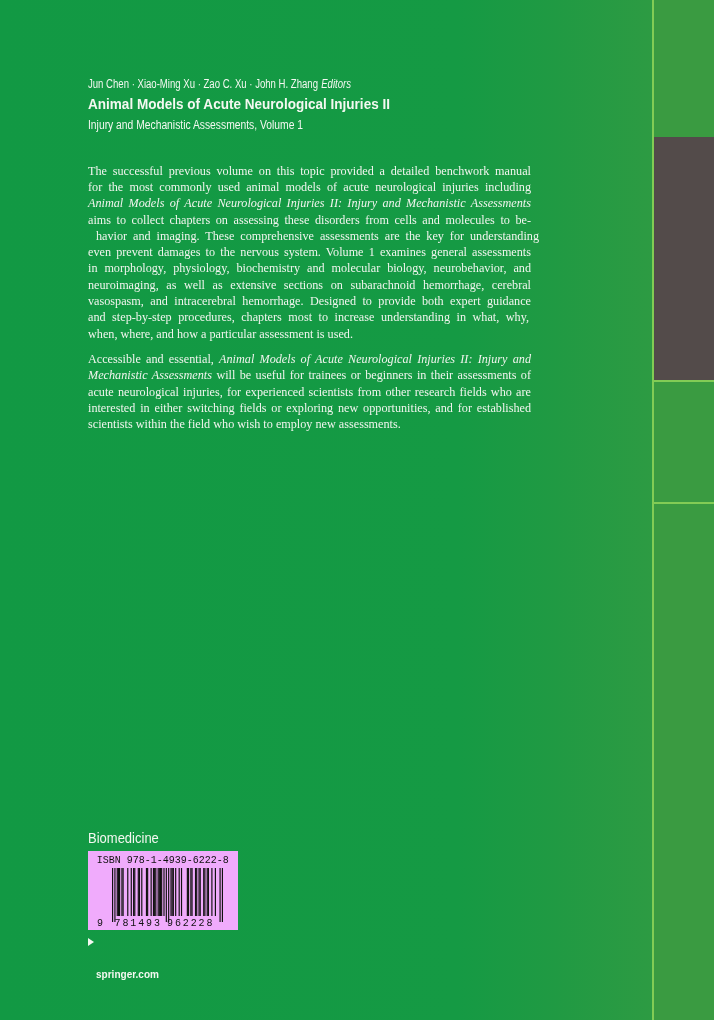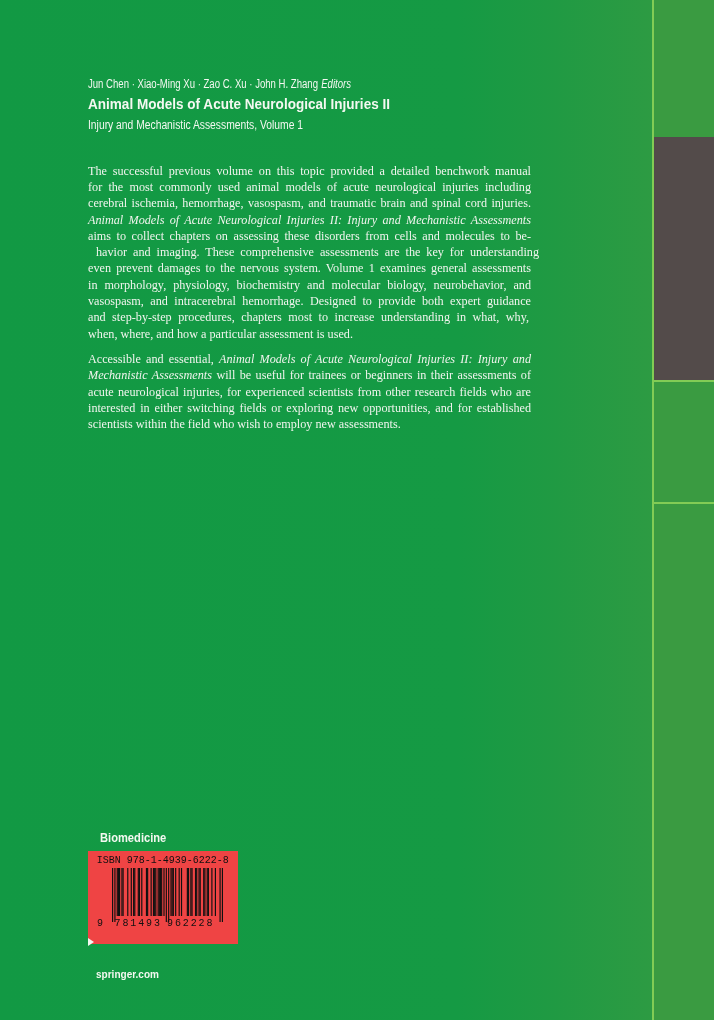--- a/index.html
+++ b/index.html
@@ -31,23 +31,23 @@
     .description {
       left: 88px; top: 162.7px; width: 443px;
       font-family: "Liberation Serif", serif; font-size: 12.2px; line-height: 16.3px;
       color: #f1f5ee;
     }
     .para + .para { margin-top: 9.1px; }
     .line { height: 16.3px; white-space: nowrap; width: 443px; }
     .line-inner { display: inline-block; white-space: nowrap; text-align: center; }
     .it { font-style: italic; }
 
-    .series { left: 88px; top: 832px; font-size: 12px; line-height: 12px; font-weight: bold; margin-left: 12px; }
+    .series { left: 88px; top: 832px; font-size: 14px; line-height: 12px; font-weight: normal; }
 
-    .isbn-box { left: 88px; top: 851px; width: 150px; height: 93px; background: #ef4444; }
+    .isbn-box { left: 88px; top: 851px; width: 150px; height: 79px; background: #f0abfc; }
     .isbn-label {
       position: absolute; left: 8.7px; top: 4px;
       font-family: "Liberation Mono", monospace; font-size: 10px; line-height: 11px; color: #111;
       white-space: nowrap;
     }
     .barcode-svg { position: absolute; left: 24px; top: 17px; }
     .bc-digits {
       position: absolute; top: 66.5px;
       font-family: "Liberation Mono", monospace; font-size: 10px; line-height: 11px; color: #111;
       letter-spacing: 1.9px; white-space: nowrap;
@@ -84,26 +84,26 @@
 </div>
 
 <div class="abs subtitle">
   <span class="fit" style="transform: scaleX(0.85957);">Injury and Mechanistic Assessments, Volume 1</span>
 </div>
 
 <div class="abs description">
     <div class="para">
       <div class="line"><span class="line-inner" style="word-spacing: 2.76562px;"><span>The successful previous volume on this topic provided a detailed benchwork manual</span></span></div>
       <div class="line"><span class="line-inner" style="word-spacing: 3.13352px;"><span>for the most commonly used animal models of acute neurological injuries including</span></span></div>
-      <div class="line"><span class="line-inner" style="word-spacing: 1.32031px;"><span>cerebral ischemia, hemorrhage, vasospasm, and traumatic brain and spinal cord injuries.</span></span></div>
       <div class="line"><span class="line-inner" style="word-spacing: 2.28125px;"><span class="it">Animal Models of Acute Neurological Injuries II: Injury and Mechanistic Assessments</span></span></div>
       <div class="line"><span class="line-inner" style="word-spacing: 2.49639px;"><span>aims to collect chapters on assessing these disorders from cells and molecules to be-</span></span></div>
       <div class="line"><span class="line-inner" style="word-spacing: 2.8625px; padding-left: 8px;"><span>havior and imaging. These comprehensive assessments are the key for understanding</span></span></div>
       <div class="line"><span class="line-inner" style="word-spacing: 2.09801px;"><span>even prevent damages to the nervous system. Volume 1 examines general assessments</span></span></div>
       <div class="line"><span class="line-inner" style="word-spacing: 3.85938px;"><span>in morphology, physiology, biochemistry and molecular biology, neurobehavior, and</span></span></div>
+      <div class="line"><span class="line-inner" style="word-spacing: 4.51215px;"><span>neuroimaging, as well as extensive sections on subarachnoid hemorrhage, cerebral</span></span></div>
       <div class="line"><span class="line-inner" style="word-spacing: 3.38368px;"><span>vasospasm, and intracerebral hemorrhage. Designed to provide both expert guidance</span></span></div>
       <div class="line"><span class="line-inner" style="word-spacing: 3.4625px;"><span>and step-by-step procedures, chapters most to increase understanding in what, why,</span></span></div>
       <div class="line"><span class="line-inner"><span>when, where, and how a particular assessment is used.</span></span></div>
     </div>
     <div class="para">
       <div class="line"><span class="line-inner" style="word-spacing: 2.17898px;"><span>Accessible and essential, </span><span class="it">Animal Models of Acute Neurological Injuries II: Injury and</span></span></div>
       <div class="line"><span class="line-inner" style="word-spacing: 1.33854px;"><span class="it">Mechanistic Assessments</span><span> will be useful for trainees or beginners in their assessments of</span></span></div>
       <div class="line"><span class="line-inner" style="word-spacing: 1.2017px;"><span>acute neurological injuries, for experienced scientists from other research fields who are</span></span></div>
       <div class="line"><span class="line-inner" style="word-spacing: 1.81108px;"><span>interested in either switching fields or exploring new opportunities, and for established</span></span></div>
       <div class="line"><span class="line-inner"><span>scientists within the field who wish to employ new assessments.</span></span></div>

